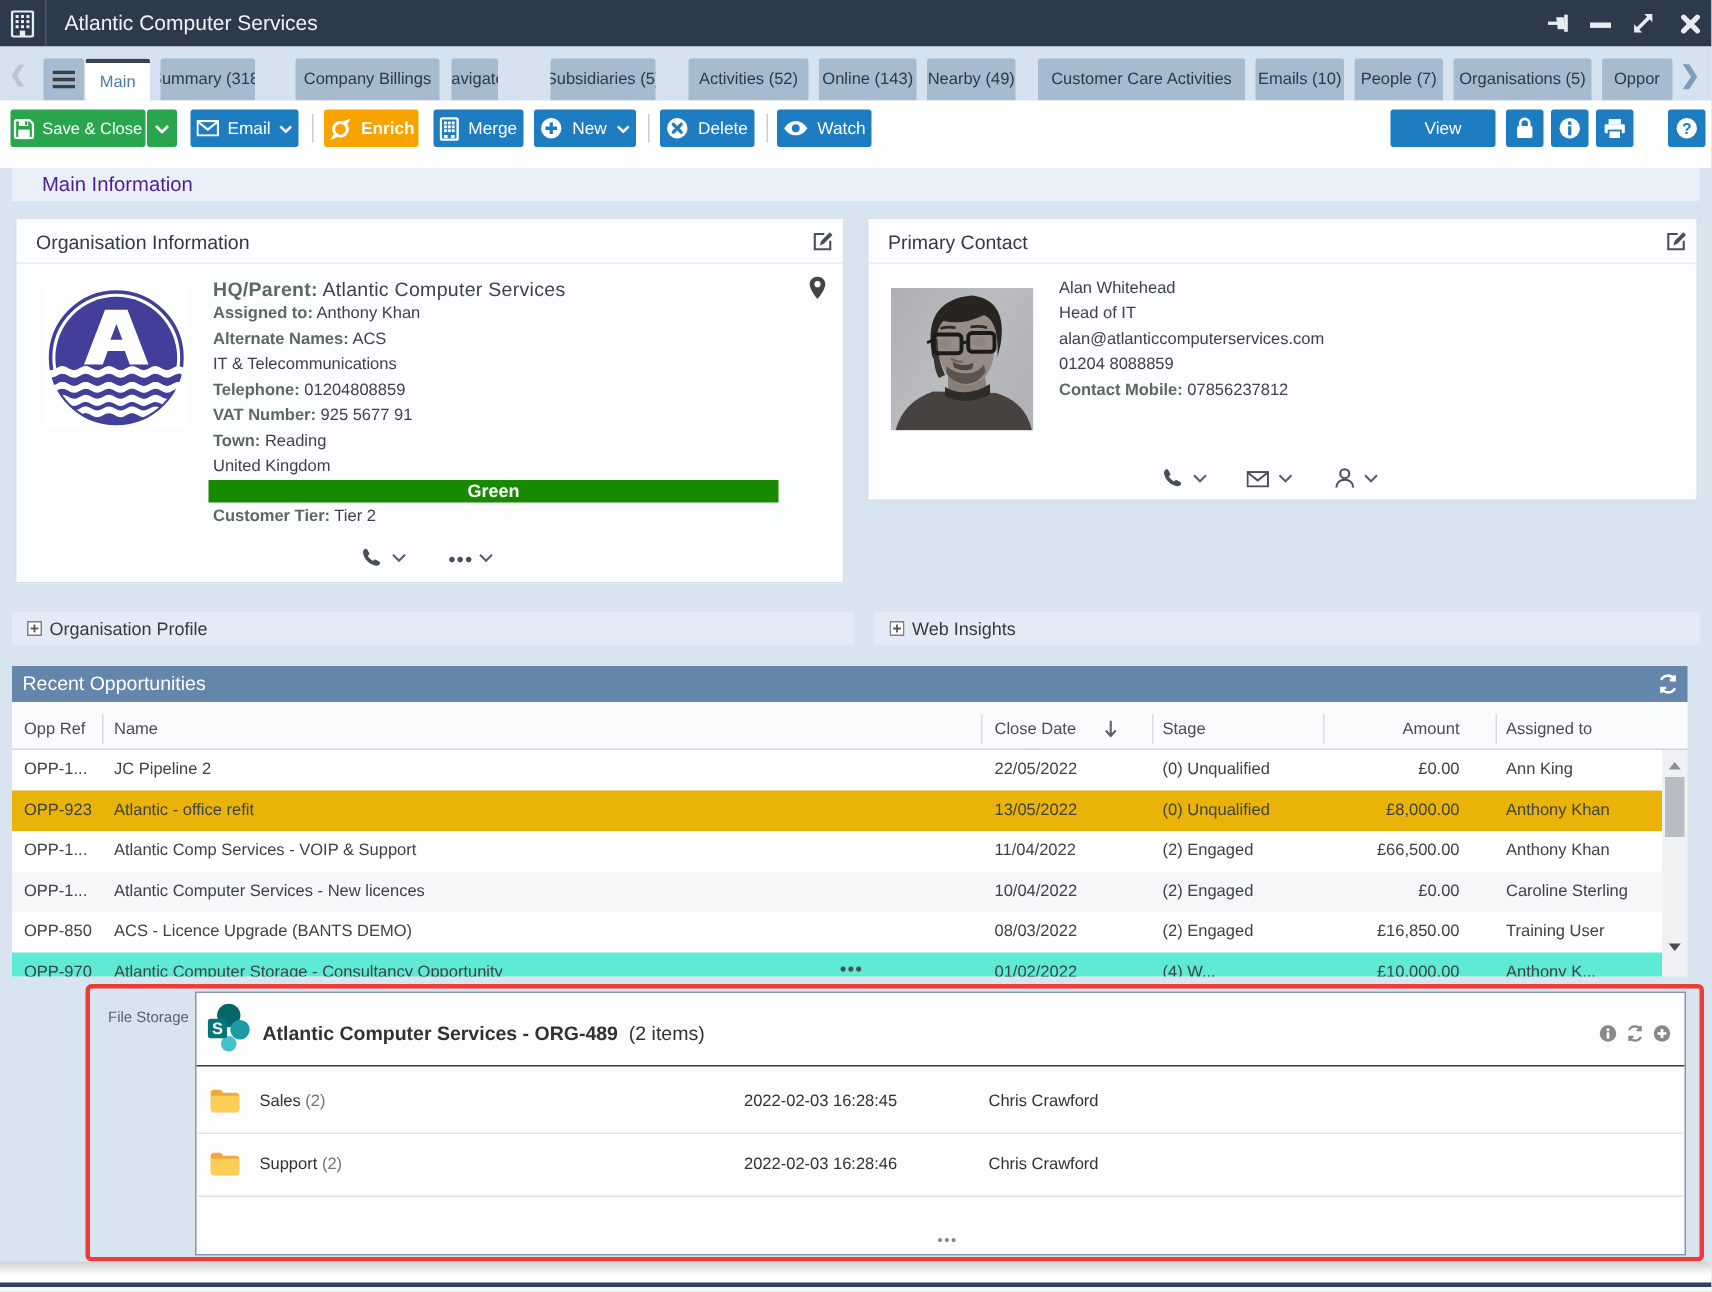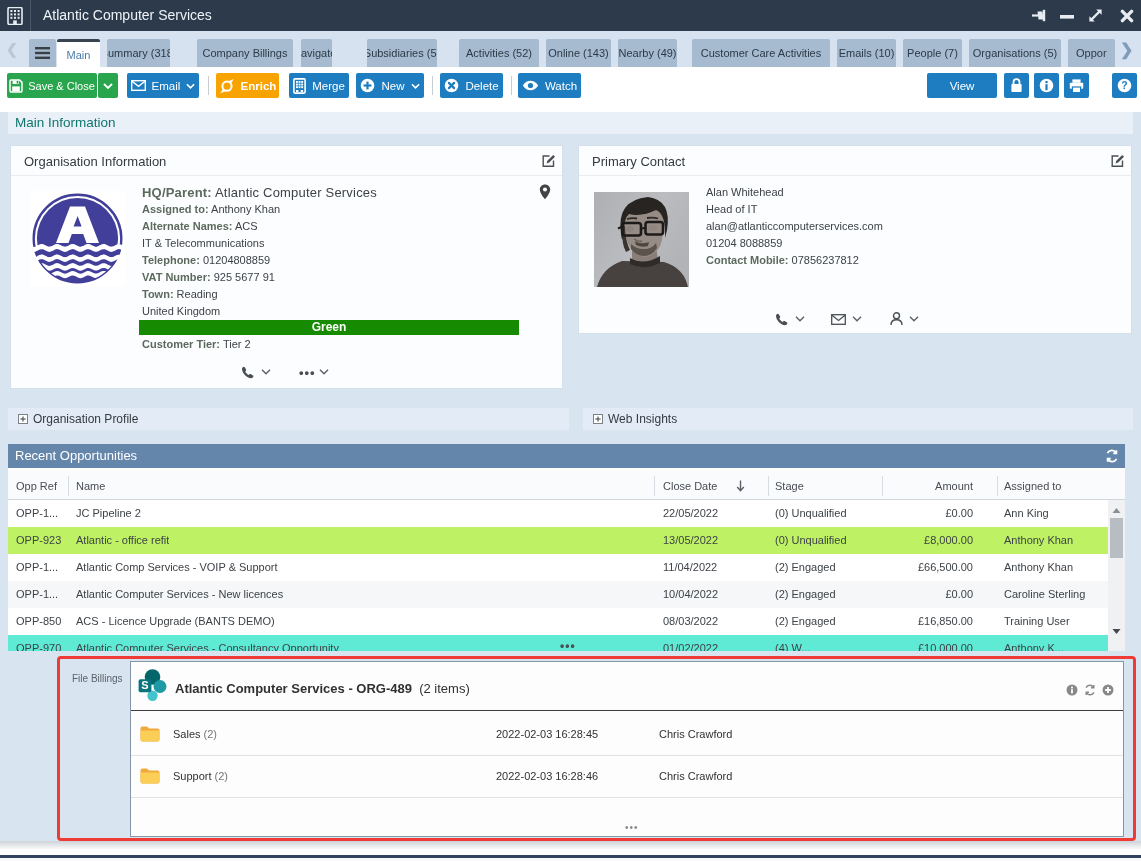--- a/index.html
+++ b/index.html
@@ -18,21 +18,21 @@
 #hambtn { position:absolute; bottom:0; height:28px; left:29px; width:27px; background:#a6bbcf; display:flex; align-items:center; justify-content:center; border-radius:2px 2px 0 0; }
 .chev-nav { position:absolute; top:10px; font-size:14px; font-weight:bold; color:#b9c6d4; }
 
 #toolbar { position:absolute; left:0; top:67px; width:1141px; height:45px; background:#ffffff; }
 .btn { position:absolute; top:6px; height:25px; border-radius:2px; color:#fff; font-size:11.5px; display:flex; align-items:center; justify-content:center; gap:6px; white-space:nowrap; }
 .b-blue { background:#1d7dc0; }
 .b-green { background:#29a64d; }
 .b-orange { background:#f8a300; }
 .tsep { position:absolute; top:9px; width:1px; height:19px; background:#c9cdd2; }
 
-#mib { position:absolute; left:8px; top:112px; width:1125px; height:22px; background:#e9f0f8; color:#0f766e; font-size:13.5px; line-height:22px; padding-left:7px; }
+#mib { position:absolute; left:8px; top:112px; width:1125px; height:22px; background:#e9f0f8; color:#4c1d95; font-size:13.5px; line-height:22px; padding-left:20px; }
 .collbar { position:absolute; top:408px; height:22px; background:#e3ecf6; color:#343a40; font-size:12px; line-height:22px; }
 
 .panel { position:absolute; background:#fcfdff; border:1px solid #d4dfec; }
 .ptitle { position:absolute; left:13px; top:8px; font-size:13px; color:#343a40; }
 .editico { position:absolute; top:8px; }
 .field { position:absolute; font-size:11px; color:#3d4247; white-space:nowrap; }
 .fbig { font-size:13px; letter-spacing:0.2px; }
 .lbl { font-weight:bold; color:#5c6a5e; }
 
 #tblhead { position:absolute; left:8px; top:444px; width:1117px; height:24px; background:#6586ab; color:#fff; font-size:13px; line-height:24px; padding-left:7px; }
@@ -420,21 +420,21 @@
 </div>
 <div id="tblbody" class="abs" style="left:8px; top:500px; width:1100px; height:151px; overflow:hidden; background:#fff;">
   <div class="trow" style="left:0; top:0; background:#ffffff;">
     <div class="tcell" style="left:8px; width:50px;">OPP-1...</div>
       <div class="tcell" style="left:68px;">JC Pipeline 2</div>
       <div class="tcell" style="left:655px;">22/05/2022</div>
       <div class="tcell" style="left:767px;">(0) Unqualified</div>
       <div class="tcell" style="left:765px; width:200px; text-align:right;">£0.00</div>
       <div class="tcell" style="left:996px;">Ann King</div>
   </div>
-  <div class="trow" style="left:0; top:27px; background:#bef264;">
+  <div class="trow" style="left:0; top:27px; background:#eab308;">
     <div class="tcell" style="left:8px; width:50px;">OPP-923</div>
       <div class="tcell" style="left:68px;">Atlantic - office refit</div>
       <div class="tcell" style="left:655px;">13/05/2022</div>
       <div class="tcell" style="left:767px;">(0) Unqualified</div>
       <div class="tcell" style="left:765px; width:200px; text-align:right;">£8,000.00</div>
       <div class="tcell" style="left:996px;">Anthony Khan</div>
   </div>
   <div class="trow" style="left:0; top:54px; background:#ffffff;">
     <div class="tcell" style="left:8px; width:50px;">OPP-1...</div>
       <div class="tcell" style="left:68px;">Atlantic Comp Services - VOIP &amp; Support</div>
@@ -454,41 +454,41 @@
   <div class="trow" style="left:0; top:108px; background:#ffffff;">
     <div class="tcell" style="left:8px; width:50px;">OPP-850</div>
       <div class="tcell" style="left:68px;">ACS - Licence Upgrade (BANTS DEMO)</div>
       <div class="tcell" style="left:655px;">08/03/2022</div>
       <div class="tcell" style="left:767px;">(2) Engaged</div>
       <div class="tcell" style="left:765px; width:200px; text-align:right;">£16,850.00</div>
       <div class="tcell" style="left:996px;">Training User</div>
   </div>
   <div class="trow" style="left:0; top:135px; background:#5eead4;">
     <div class="tcell" style="left:8px; width:50px;">OPP-970</div>
-      <div class="tcell" style="left:68px;">Atlantic Computer Services - Consultancy Opportunity</div>
+      <div class="tcell" style="left:68px;">Atlantic Computer Storage - Consultancy Opportunity</div>
       <div class="tcell" style="left:655px;">01/02/2022</div>
       <div class="tcell" style="left:767px;">(4) W...</div>
       <div class="tcell" style="left:765px; width:200px; text-align:right;">£10,000.00</div>
       <div class="tcell" style="left:996px;">Anthony K...</div>
   </div>
   <div class="abs" style="left:552px; top:139px; color:#4a4f54; font-size:12px; font-weight:bold; letter-spacing:1px;">•••</div>
 </div>
 
 <div class="abs" style="left:1108px; top:500px; width:17px; height:151px; background:#f0f1f3;">
   <svg class="abs" style="left:4px; top:7px;" width="9" height="7" viewBox="0 0 9 7">
       <path d="M0.5 6 L4.5 1 L8.5 6 Z" fill="#8a9096"></path>
     </svg>
   <div class="abs" style="left:2px; top:18px; width:13px; height:40px; background:#b8bdc3;"></div>
   <svg class="abs" style="left:4px; top:128px;" width="9" height="7" viewBox="0 0 9 7">
       <path d="M0.5 1 L4.5 6 L8.5 1 Z" fill="#45494e"></path>
     </svg>
 </div>
 
 <div id="redbox"></div>
-<div class="abs" style="left:72px; top:673px; font-size:10px; color:#5a6268;">File Billings</div>
+<div class="abs" style="left:72px; top:673px; font-size:10px; color:#5a6268;">File Storage</div>
 <div id="fspanel">
   <svg class="abs" style="left:7px; top:7px;" width="29" height="33" viewBox="0 0 29 33">
     <circle cx="14.5" cy="8" r="7.8" fill="#03666b"></circle>
     <circle cx="22" cy="17.5" r="6.5" fill="#1e9aa5"></circle>
     <circle cx="14.5" cy="26.8" r="5.2" fill="#45c3cd"></circle>
     <rect x="0.6" y="10.2" width="12.8" height="13" rx="1.8" fill="#07757c"></rect>
     <text x="7" y="20.3" text-anchor="middle" font-family="Liberation Sans" font-size="11" font-weight="bold" fill="#fff">S</text>
   </svg>
   <div class="abs" style="left:44px; top:19px; font-size:13px; color:#33312f;"><b>Atlantic Computer Services - ORG-489</b>&nbsp; (2 items)</div>
   <div class="abs" style="left:935px; top:20px;">

